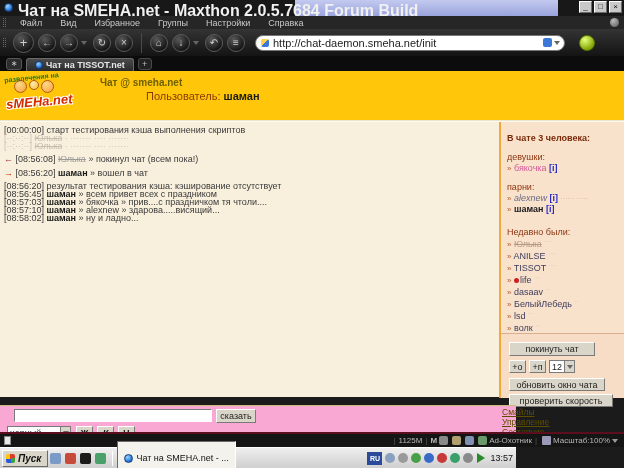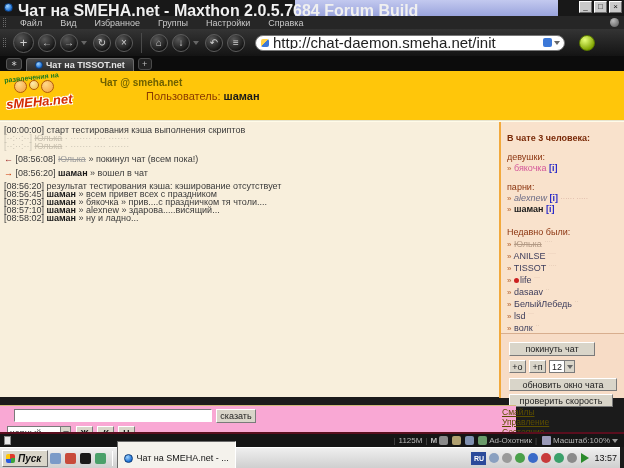--- a/index.html
+++ b/index.html
@@ -31,21 +31,21 @@
   .rbtn{width:18px;height:18px;border-radius:50%;margin:0 2px;flex:none;
      background:radial-gradient(circle at 35% 28%,#585858,#131313 75%);
      border:1px solid #5d5d5d;color:#cfcfcf;font-size:10px;line-height:16px;text-align:center;}
   .rbtn.big{width:21px;height:21px;line-height:19px;font-size:13px;}
   .tinydrop{color:#9a9a9a;font-size:7px;margin:0 1px;flex:none;}
   .tsep{width:1px;height:20px;background:#000;border-right:1px solid #4a4a4a;margin:0 6px;flex:none;}
   .addresswrap{position:relative;margin-left:8px;width:310px;height:16px;flex:none;
      background:#fff;border-radius:8px;border:1px solid #777;display:flex;align-items:center;}
   .pageico{width:8px;height:8px;border-radius:2px;margin:0 4px 0 5px;flex:none;
      background:linear-gradient(135deg,#ffd24a 50%,#3c78d8 50%);}
-  .urltext{font-size:15px;color:#222;border:none;outline:none;flex:1;background:transparent;height:12px;padding:0;}
+  .urltext{font-size:11px;color:#222;border:none;outline:none;flex:1;background:transparent;height:12px;padding:0;}
   .favdrop{width:9px;height:9px;border-radius:2px;background:#3c78d8;margin-right:2px;flex:none;}
   .caret-down{width:0;height:0;border-left:3px solid transparent;border-right:3px solid transparent;
      border-top:4px solid #666;margin-right:4px;flex:none;}
   .gobtn{width:16px;height:16px;border-radius:50%;margin-left:14px;flex:none;
      background:radial-gradient(circle at 35% 28%,#e7ff7a,#7fa300 75%);border:1px solid #5c7a00;}
 
   
   .tabbar{position:absolute;left:0;top:56px;width:624px;height:15px;background:#0c0c0c;display:flex;align-items:center;}
   .starbtn{width:16px;height:12px;margin:0 4px 0 6px;border-radius:3px;background:#2c2c2c;border:1px solid #555;
      color:#ccc;font-size:8px;line-height:10px;text-align:center;flex:none;}
@@ -108,21 +108,21 @@
      border-top:1px solid #d8ae8e;padding:8px 0 0 8px;}
   .btn3d{display:inline-block;background:#d9d5c9;border:1px solid;border-color:#fff #7a7a7a #7a7a7a #fff;
      color:#222;font-size:9px;text-align:center;line-height:12px;vertical-align:top;}
   .btn-leave{width:86px;height:14px;}
   .panelrow{margin-top:4px;display:flex;gap:3px;align-items:center;}
   .btn-mini{width:17px;height:13px;}
   .fakeselect{display:inline-flex;align-items:center;background:#fff;border:1px solid #7a7a7a;height:13px;}
   .fakeselect .val{font-size:9px;color:#222;padding:0 2px;}
   .fakeselect .sbtn{width:10px;height:11px;background:#d9d5c9;border-left:1px solid #7a7a7a;
      display:flex;align-items:center;justify-content:center;}
-  .btn-wide{width:108px;height:13px;margin-top:5px;}
+  .btn-wide{width:96px;height:13px;margin-top:5px;}
   .btn-wide2{width:104px;height:13px;margin-top:3px;}
 
   
   .composer{position:absolute;left:0;top:405px;width:516px;height:35px;background:#f9a8d4;border-top:1px solid #cdb87a;}
   .sayinput{position:absolute;left:14px;top:3px;width:198px;height:13px;background:#fff;
      border:1px solid;border-color:#7a7a7a #fff #fff #7a7a7a;font-size:9px;padding:0 2px;outline:none;}
   .btn-say{position:absolute;left:216px;top:3px;width:40px;height:14px;}
   .colorselect{position:absolute;left:7px;top:20px;width:64px;}
   .colorselect .val{flex:1;}
   .fmt{position:absolute;top:20px;width:17px;height:13px;font-weight:bold;}
@@ -134,21 +134,21 @@
   .statusbar{position:absolute;left:0;top:432px;width:624px;height:15px;background:#151515;
      border-top:2px solid #5a0e1e;display:flex;align-items:center;color:#b8b8b8;font-size:8px;}
   .docico{width:7px;height:9px;background:#e8e8e8;border:1px solid #888;margin:0 4px;flex:none;}
   .statusspacer{flex:1;}
   .ssep{color:#555;margin:0 3px;}
   .sico{width:9px;height:9px;border-radius:2px;margin:0 2px;flex:none;}
   .statusright{display:flex;align-items:center;margin-right:4px;}
   .statusbar .caret-down{border-top-color:#999;margin:0 2px;}
 
   
-  .taskbar{position:absolute;left:0;top:447px;width:620px;height:21px;
+  .taskbar{position:absolute;left:0;top:447px;width:516px;height:21px;
      background:linear-gradient(180deg,#efefef,#cfcfcf);border-top:1px solid #fff;display:flex;align-items:center;}
   .startbtn{margin-left:2px;height:17px;padding:0 6px 0 3px;display:flex;align-items:center;gap:3px;
      background:#d9d5c9;border:1px solid;border-color:#fff #6a6a6a #6a6a6a #fff;flex:none;}
   .flag{width:9px;height:9px;border-radius:2px;flex:none;
      background:conic-gradient(#e03a2a 0 25%,#3aa33a 0 50%,#2a5ae0 0 75%,#ffc60a 0);}
   .startbtn span{font-size:10px;font-weight:bold;font-style:italic;color:#111;}
   .ql{width:11px;height:11px;border-radius:2px;margin:0 2px;flex:none;}
   .tbsep{width:1px;height:15px;background:#9a9a9a;border-right:1px solid #fff;margin:0 4px;flex:none;}
   .taskbtn{height:17px;padding:16px 6px;display:flex;align-items:center;gap:3px;flex:none;
      background:#f4f2ec;border:1px solid;border-color:#6a6a6a #fff #fff #6a6a6a;}

